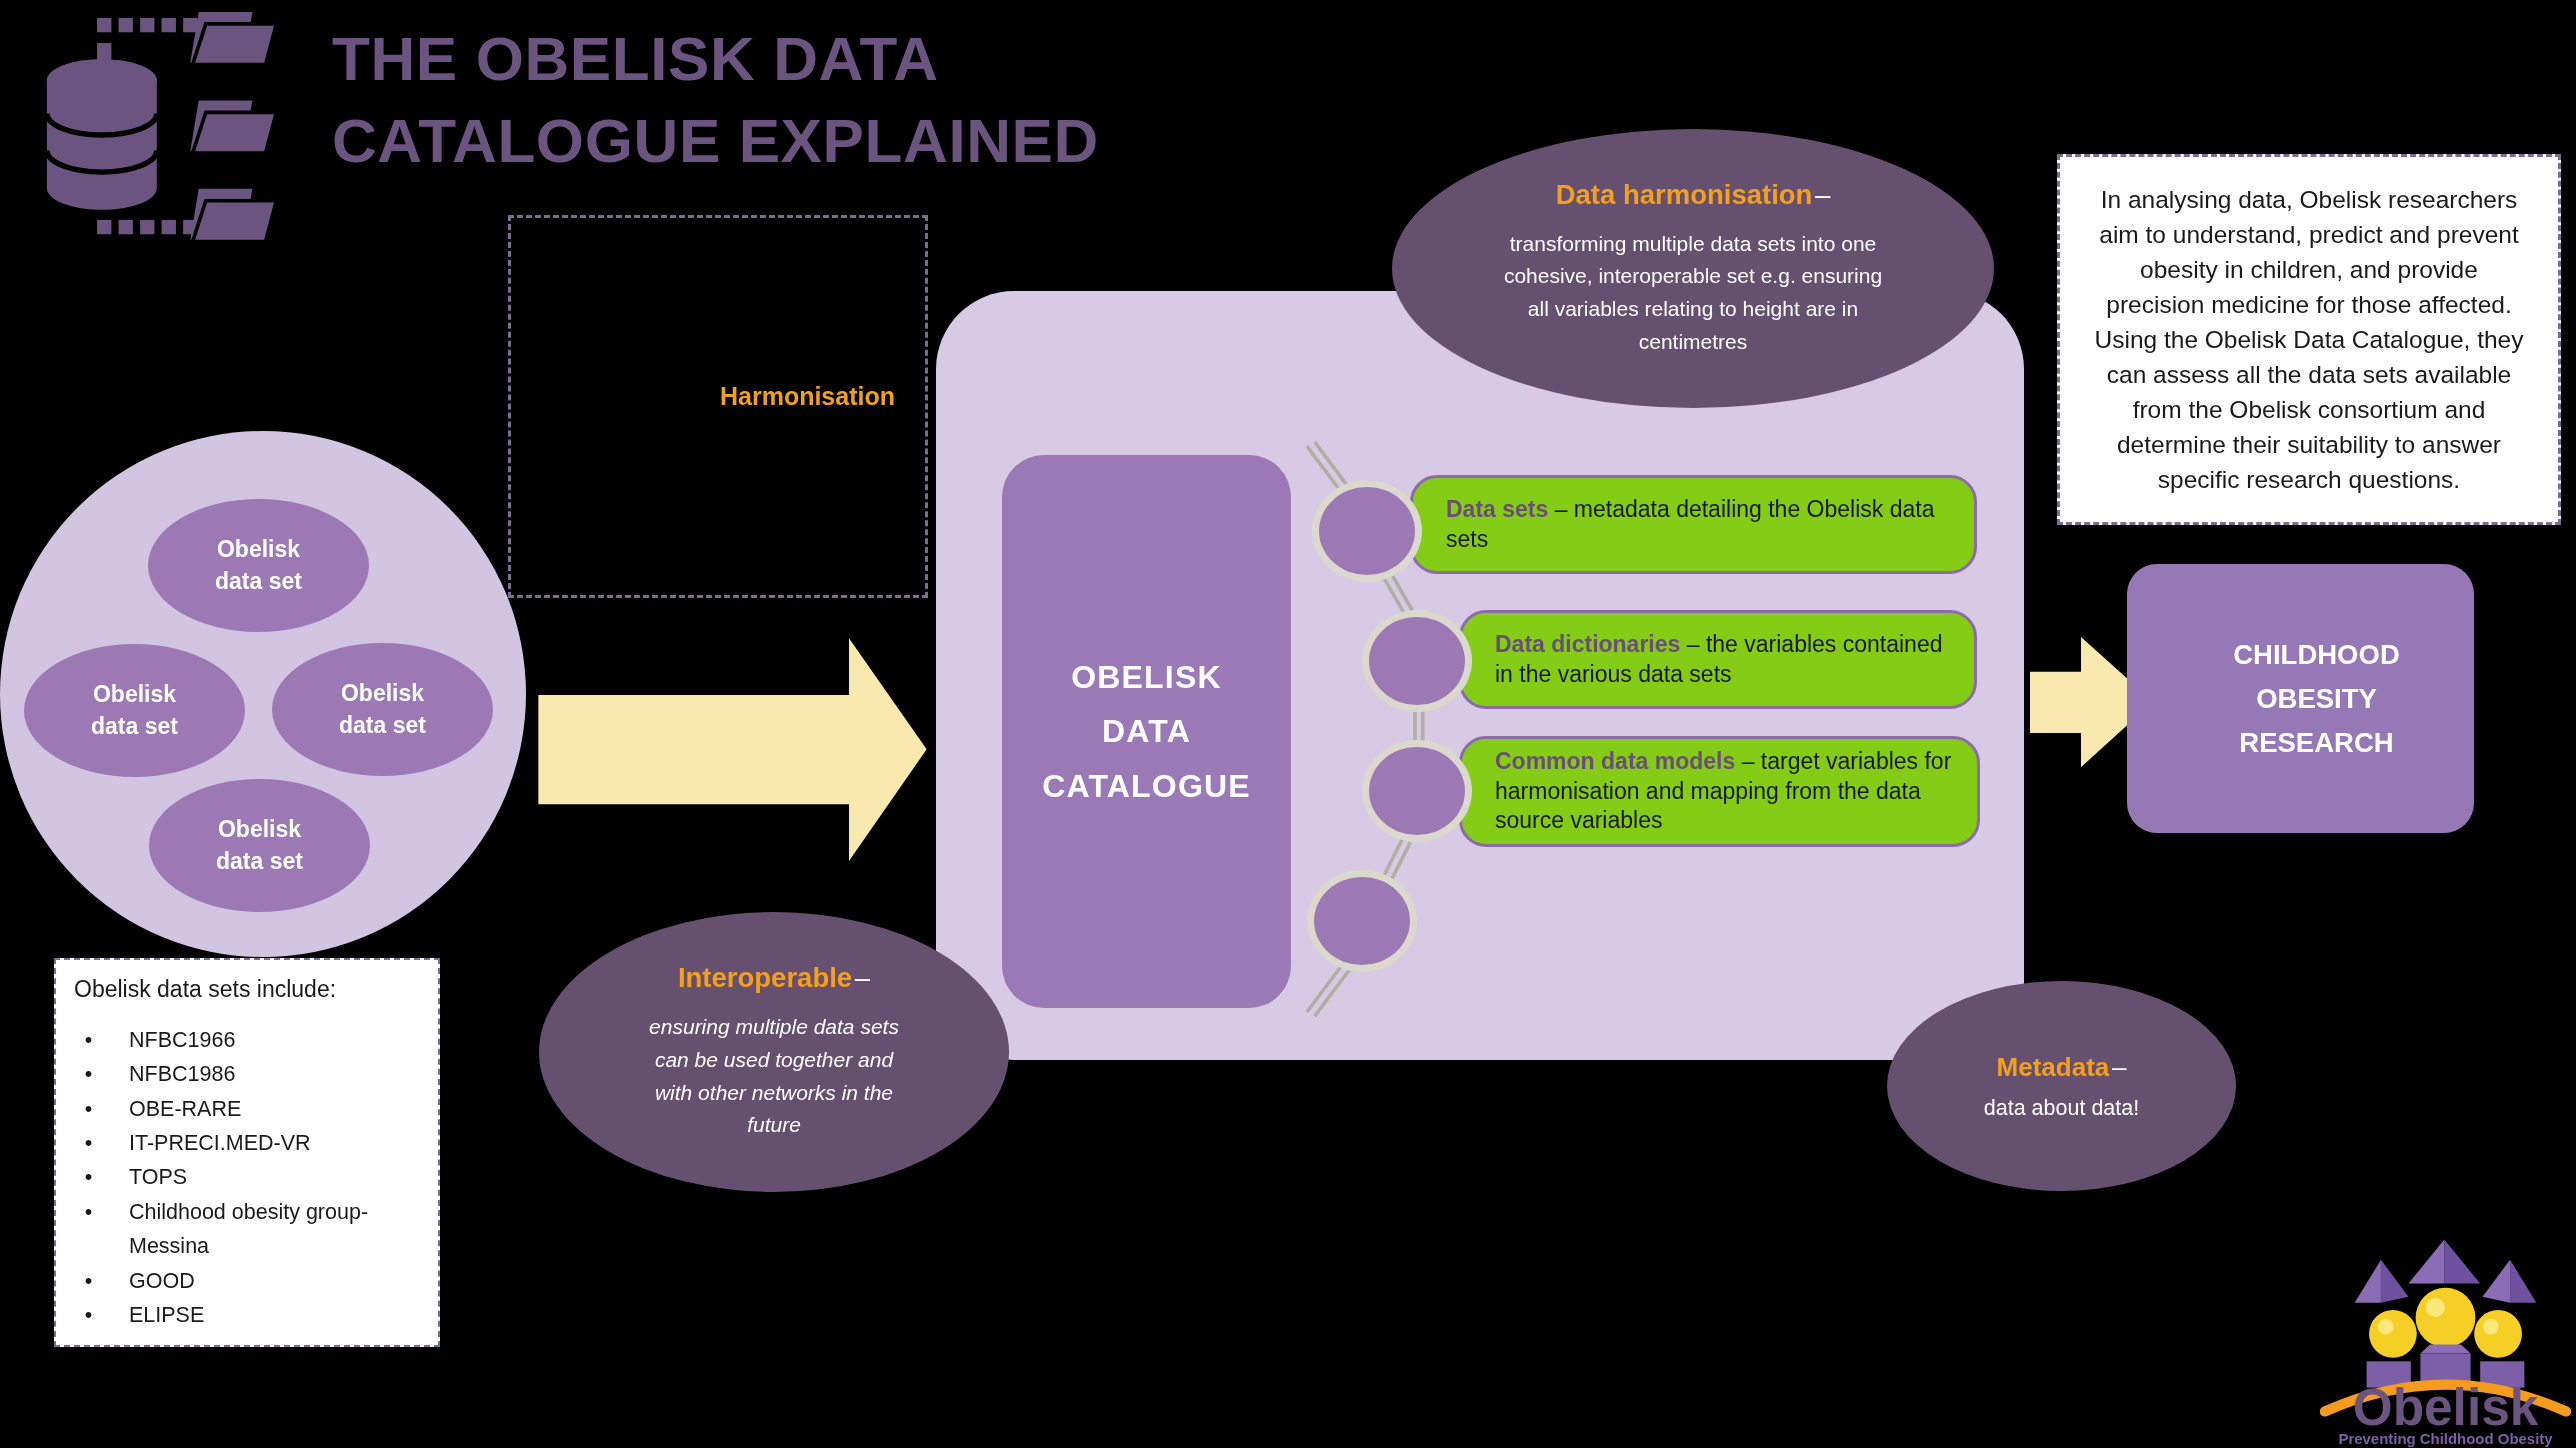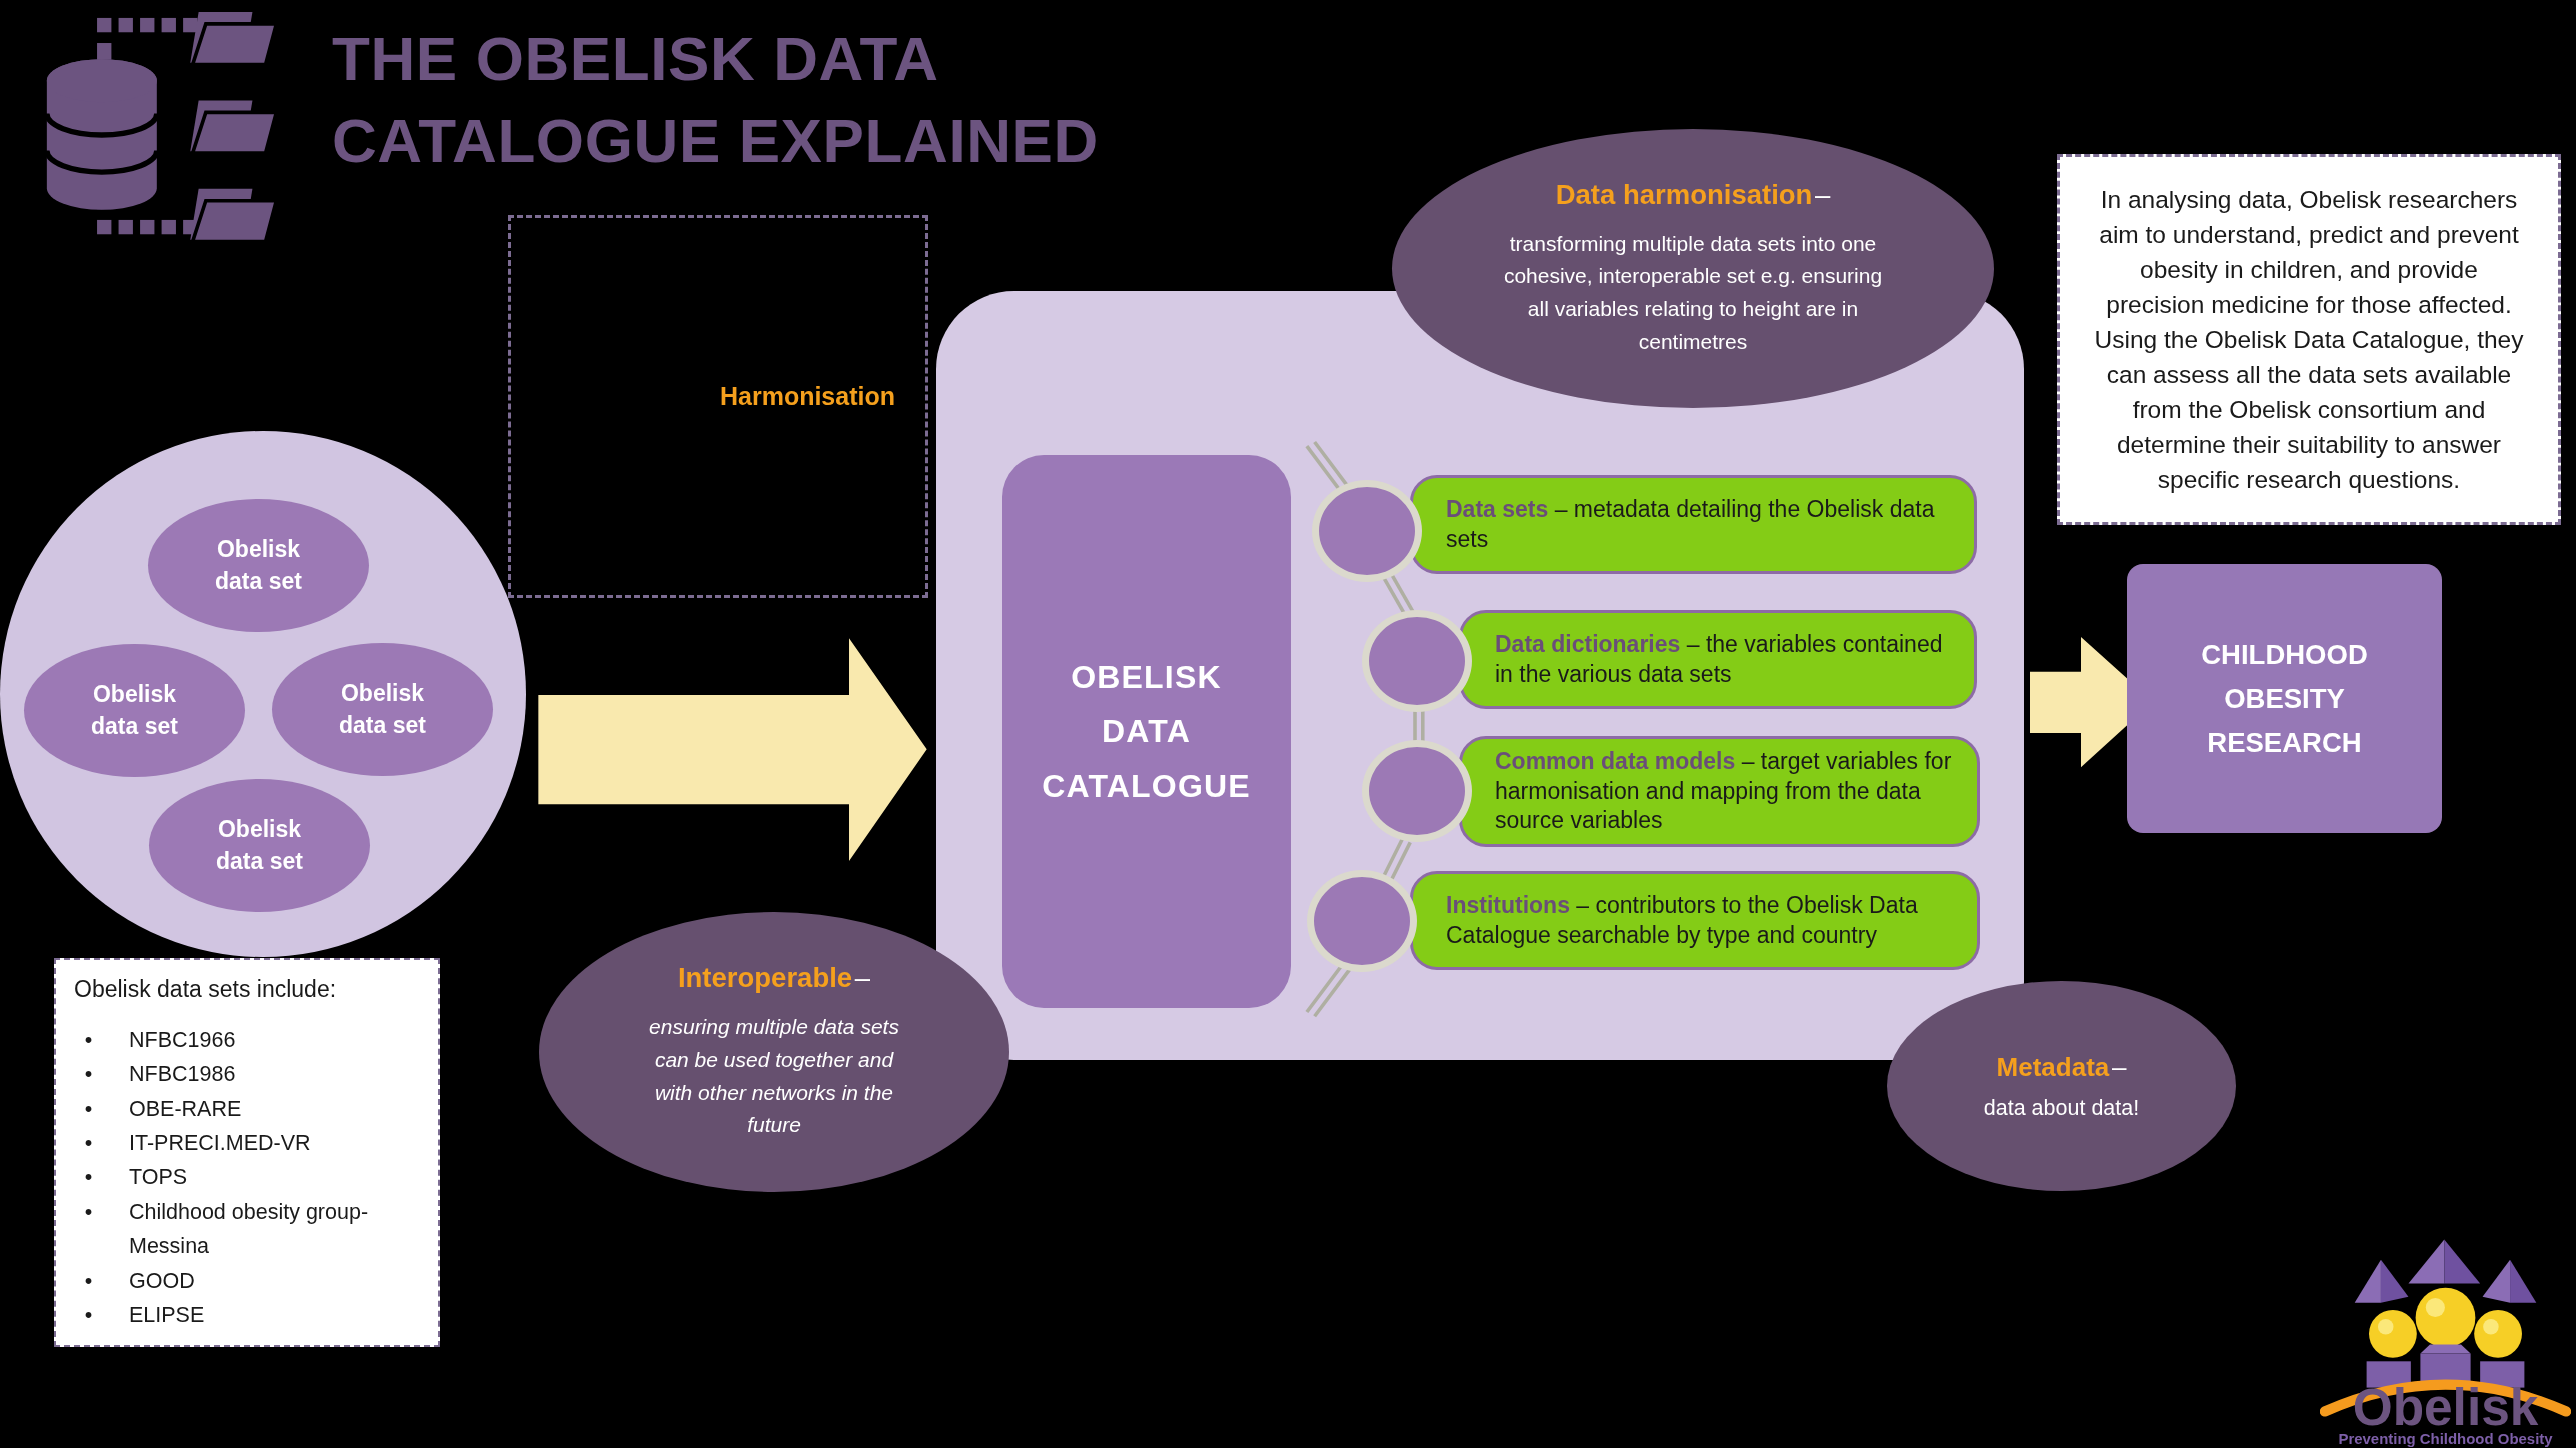--- a/index.html
+++ b/index.html
@@ -63,23 +63,23 @@
   .interop-ellipse .def-body{font-size:21px;line-height:1.55;max-width:263px;font-style:italic;}
   .meta-ellipse{left:1887px;top:981px;width:349px;height:210px;}
   .meta-ellipse .def-title{font-size:26px;}
   .meta-ellipse .def-body{font-size:21.5px;margin-top:13px;}
 
   
   .research-note{left:2057px;top:154px;width:504px;height:371px;background:#fff;
                  border:3px dashed #7C6C92;box-sizing:border-box;padding:12px 30px;
                  display:flex;align-items:center;z-index:2;justify-content:center;}
   .research-note div{width:100%;text-align:center;font-size:24.5px;line-height:1.43;color:#1A1A1A;}
-  .research-box{left:2127px;top:564px;width:315px;height:269px;border-radius:16px;background:#9678B6;
+  .research-box{left:2127px;top:564px;width:315px;height:269px;border-radius:30px;background:#9678B6;
                 display:flex;flex-direction:column;align-items:center;justify-content:center;
-                color:#fff;font-weight:bold;font-size:27.5px;line-height:1.6;text-align:center;z-index:2;}
+                color:#fff;font-weight:bold;font-size:27.5px;line-height:1.6;text-align:center;z-index:2;padding-left:32px;}
 </style>
 </head>
 <body>
 
 <div class="stage">
 
   <svg class="abs" style="left:42px;top:0px;z-index:2;" width="287" height="251" viewBox="0 0 480 420">
 
     <g fill="#6C5480">
       <rect x="92" y="30" width="24" height="24"></rect>
@@ -206,26 +206,20 @@
       <b>Data dictionaries</b>
       <span>– the variables contained in the various data sets</span>
     </div>
   </div>
   <div class="abs cat-row" style="left:1459px;top:736px;width:521px;height:111px;">
     <div>
       <b>Common data models</b>
       <span>– target variables for harmonisation and mapping from the data source variables</span>
     </div>
   </div>
-  <div class="abs cat-row" style="left:1410px;top:871px;width:570px;height:99px;">
-    <div>
-      <b>Institutions</b>
-      <span>– contributors to the Obelisk Data Catalogue searchable by type and country</span>
-    </div>
-  </div>
 
   <div class="abs def-ellipse harm-ellipse">
     <div>
       <span class="def-title">Data harmonisation</span>
       <span class="def-dash" style="font-size:27.5px;">–</span>
     </div>
     <div class="def-body">transforming multiple data sets into one cohesive, interoperable set e.g. ensuring all variables relating to height are in centimetres</div>
   </div>
 
   <div class="abs def-ellipse interop-ellipse">

